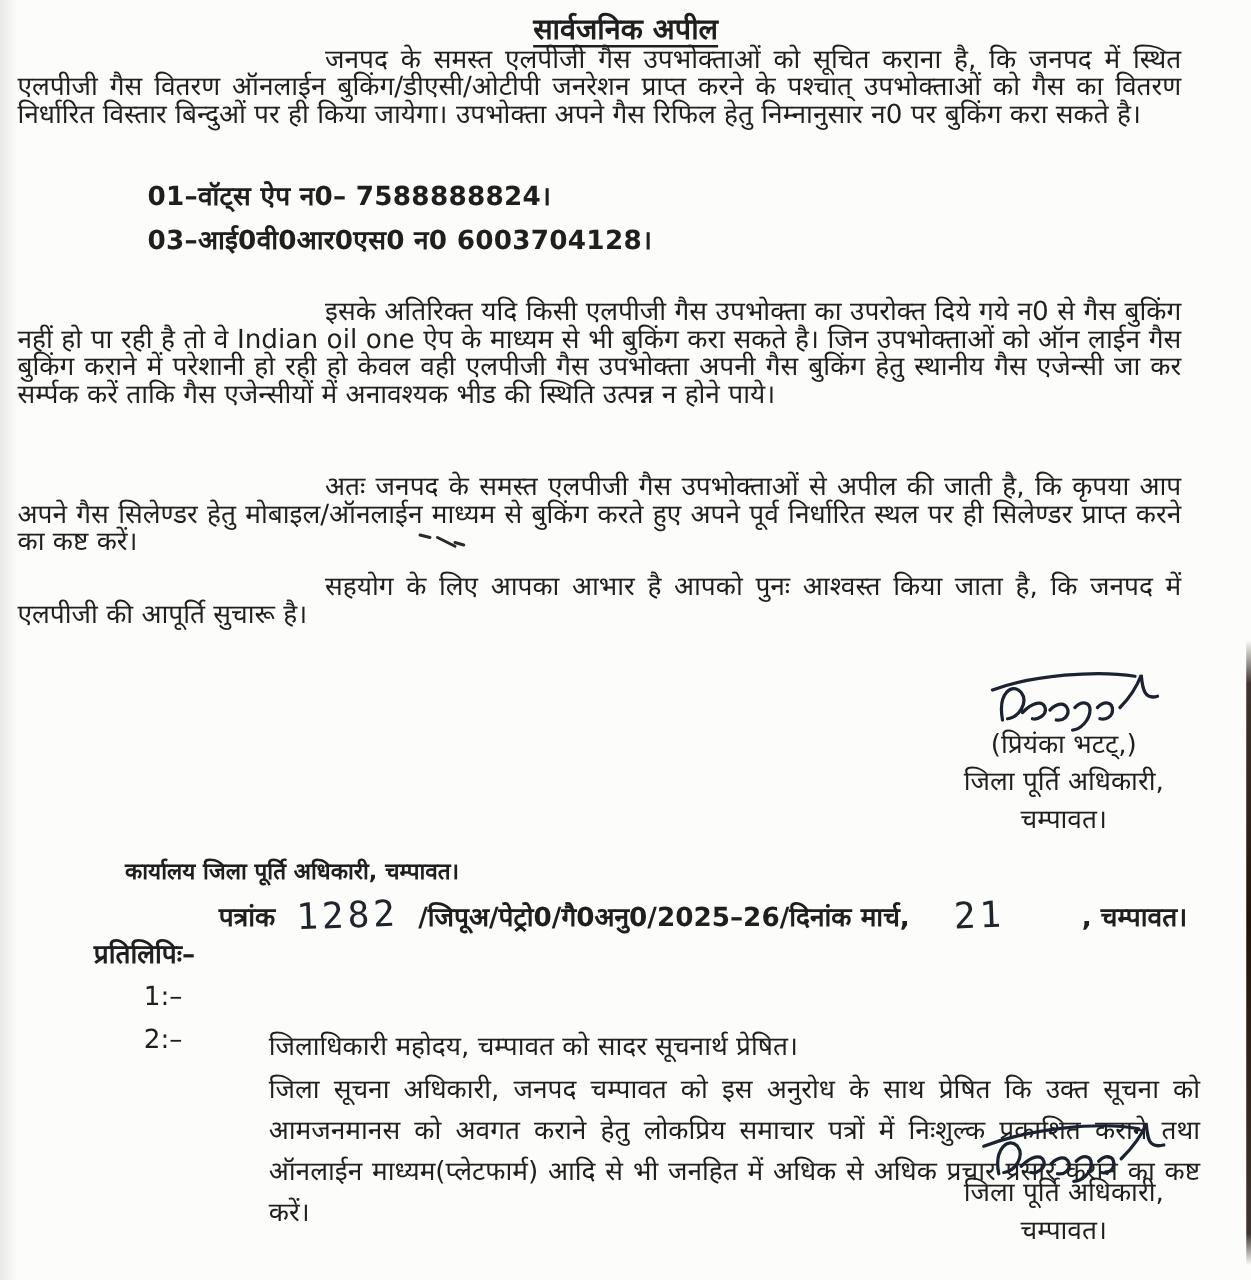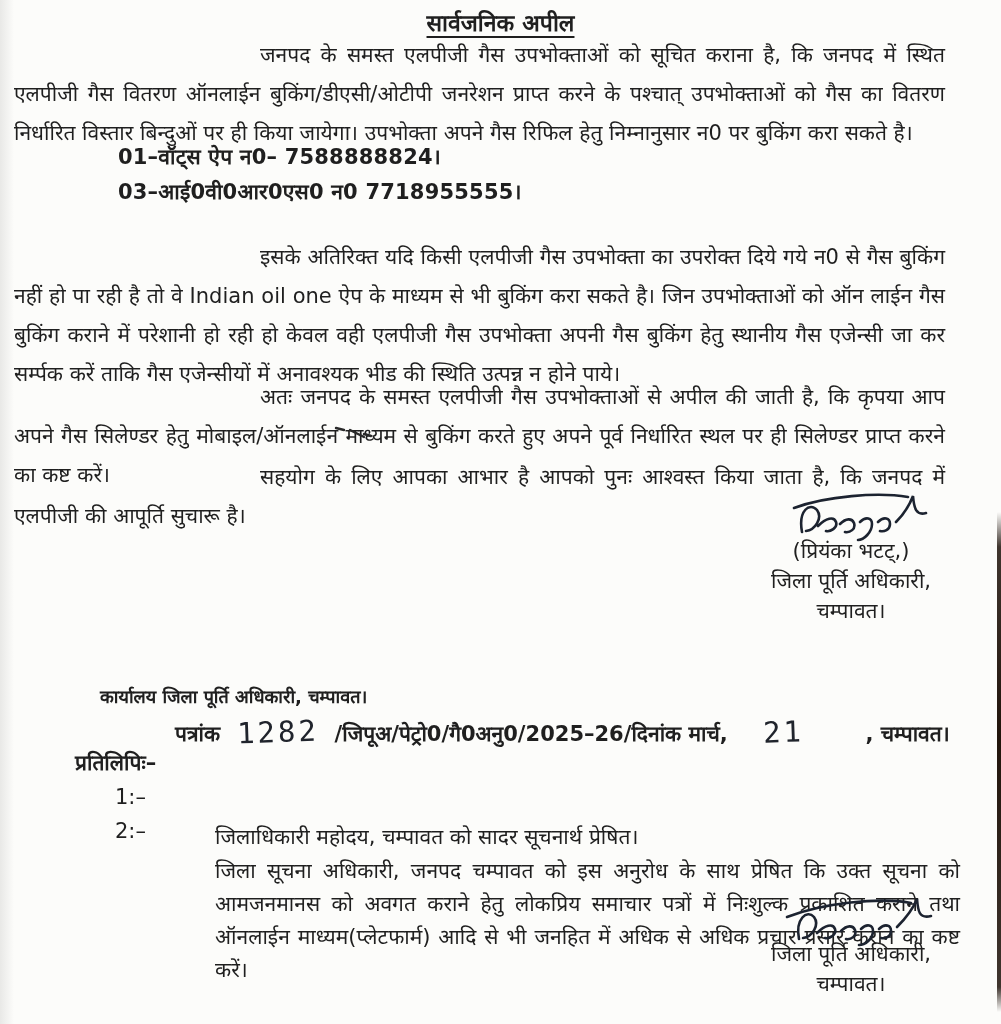--- a/index.html
+++ b/index.html
@@ -19,35 +19,35 @@
     pointer-events:none;
   }
   .title{
     position:absolute;top:6px;left:0;right:0;
     text-align:center;
     font-size:23px;font-weight:700;
     text-decoration:underline;text-underline-offset:5px;text-decoration-thickness:2px;
   }
   .para{
     position:absolute;left:14px;width:931px;
-    font-size:21px;font-weight:500;line-height:39px;
+    font-size:21px;font-weight:500;line-height:22px;
     text-align:justify;text-justify:inter-word;
   }
   .indent{text-indent:246px;}
   .bookings{
     position:absolute;left:118px;top:140px;
     font-size:21px;font-weight:600;line-height:34.5px;
     letter-spacing:.2px;
   }
   .booking-line{white-space:nowrap;}
   .sig-block{
     position:absolute;width:240px;text-align:center;
     font-size:21px;font-weight:500;line-height:30px;
   }
-  .sig-top{top:488px;right:30px;}
+  .sig-top{top:532px;right:30px;}
   .sig-bottom{top:893px;right:30px;}
   .sig-ink{display:block;margin:0 auto -10px auto;}
   .office-heading{
     position:absolute;top:684px;left:100px;right:0;
     font-size:18px;font-weight:600;
   }
   .letter-line{
     position:absolute;top:714px;left:175px;right:20px;
     font-size:21px;font-weight:600;white-space:nowrap;
   }
@@ -87,21 +87,21 @@
 <body>
 
 <div class="page">
 
   <div class="title">सार्वजनिक अपील</div>
 
   <div class="para indent" style="top:36px;">जनपद के समस्त एलपीजी गैस उपभोक्ताओं को सूचित कराना है, कि जनपद में स्थित एलपीजी गैस वितरण ऑनलाईन बुकिंग/डीएसी/ओटीपी जनरेशन प्राप्त करने के पश्चात् उपभोक्ताओं को गैस का वितरण निर्धारित विस्तार बिन्दुओं पर ही किया जायेगा। उपभोक्ता अपने गैस रिफिल हेतु निम्नानुसार न0 पर बुकिंग करा सकते है।</div>
 
   <div class="bookings">
     <div class="booking-line">01–वॉट्स ऐप न0– 7588888824।</div>
-    <div class="booking-line">03–आई0वी0आर0एस0 न0 7718955555।</div>
+    <div class="booking-line">03–आई0वी0आर0एस0 न0 6003704128।</div>
   </div>
 
   <div class="para indent" style="top:238px;">इसके अतिरिक्त यदि किसी एलपीजी गैस उपभोक्ता का उपरोक्त दिये गये न0 से गैस बुकिंग नहीं हो पा रही है तो वे Indian oil one ऐप के माध्यम से भी बुकिंग करा सकते है। जिन उपभोक्ताओं को ऑन लाईन गैस बुकिंग कराने में परेशानी हो रही हो केवल वही एलपीजी गैस उपभोक्ता अपनी गैस बुकिंग हेतु स्थानीय गैस एजेन्सी जा कर सर्म्पक करें ताकि गैस एजेन्सीयों में अनावश्यक भीड की स्थिति उत्पन्न न होने पाये।</div>
 
   <div class="para indent" style="top:378px;">अतः जनपद के समस्त एलपीजी गैस उपभोक्ताओं से अपील की जाती है, कि कृपया आप अपने गैस सिलेण्डर हेतु मोबाइल/ऑनलाईन माध्यम से बुकिंग करते हुए अपने पूर्व निर्धारित स्थल पर ही सिलेण्डर प्राप्त करने का कष्ट करें।</div>
 
   <span class="ink-mark">
     <svg width="60" height="20" viewBox="0 0 60 20">
       <path d="M6,6 l8,2 M20,8 l6,3 l8,4 M34,12 l7,2" stroke="#2a2a2a" stroke-width="2.4" fill="none" stroke-linecap="round"></path>
     </svg>

